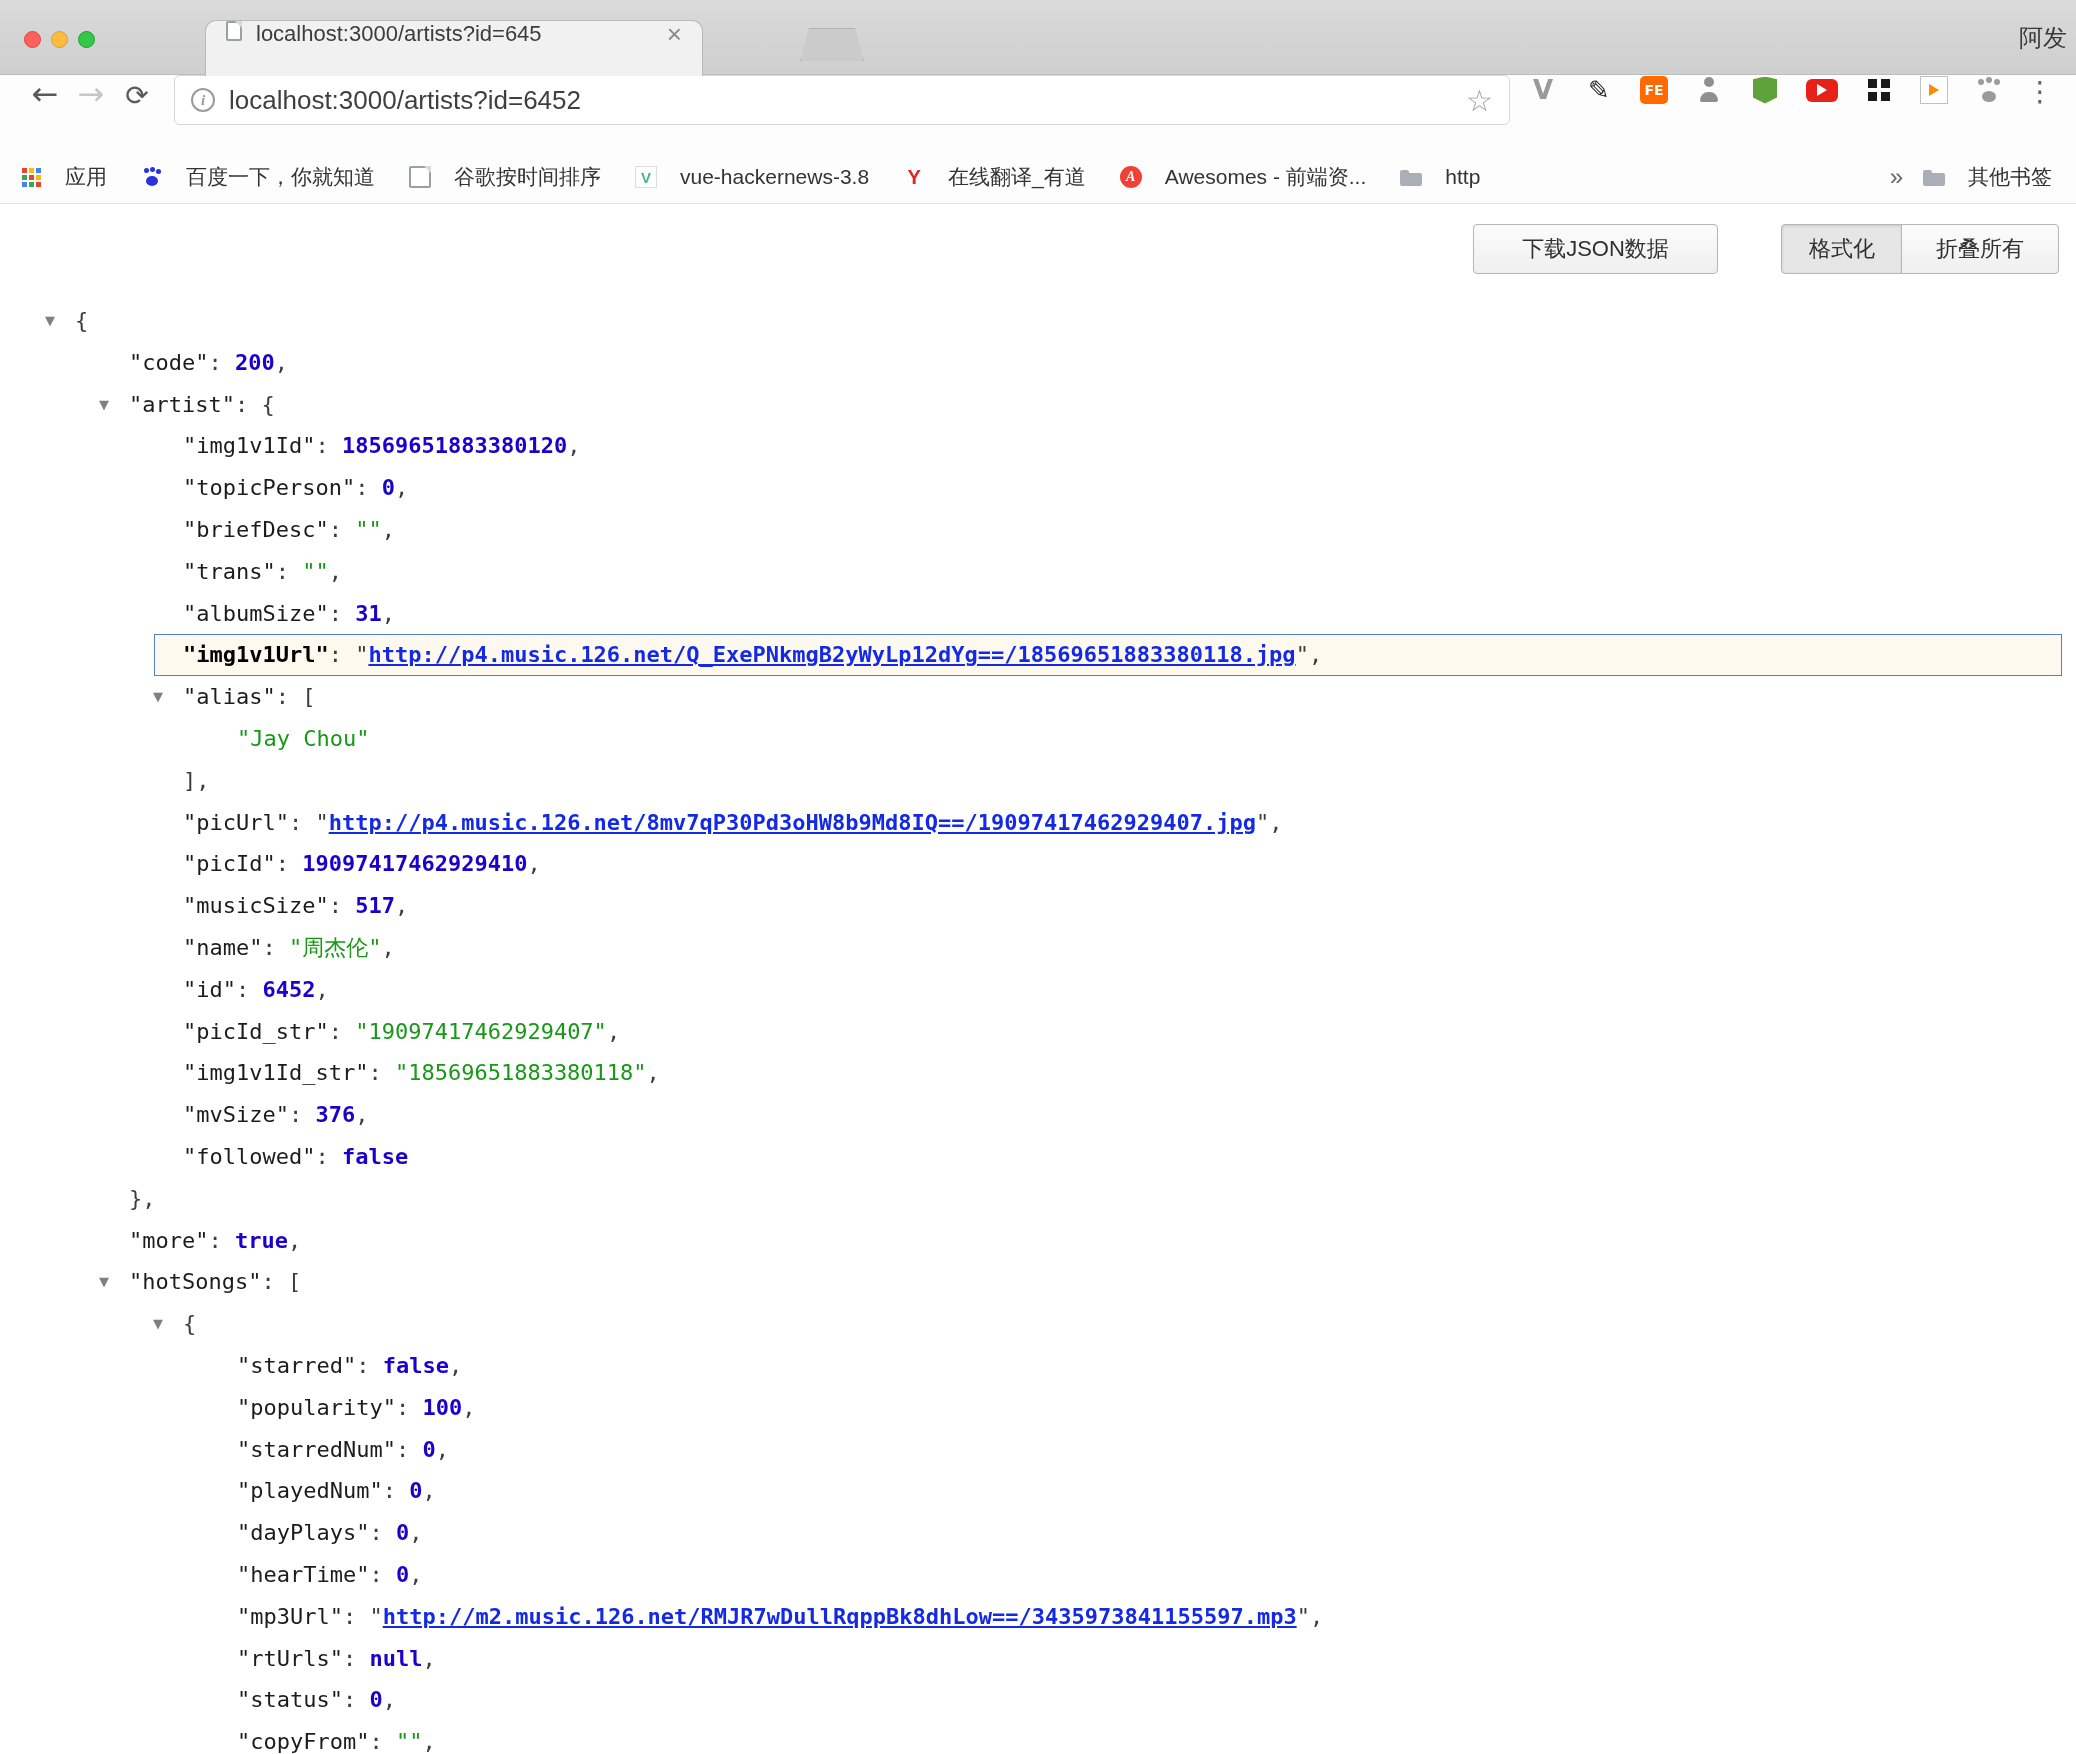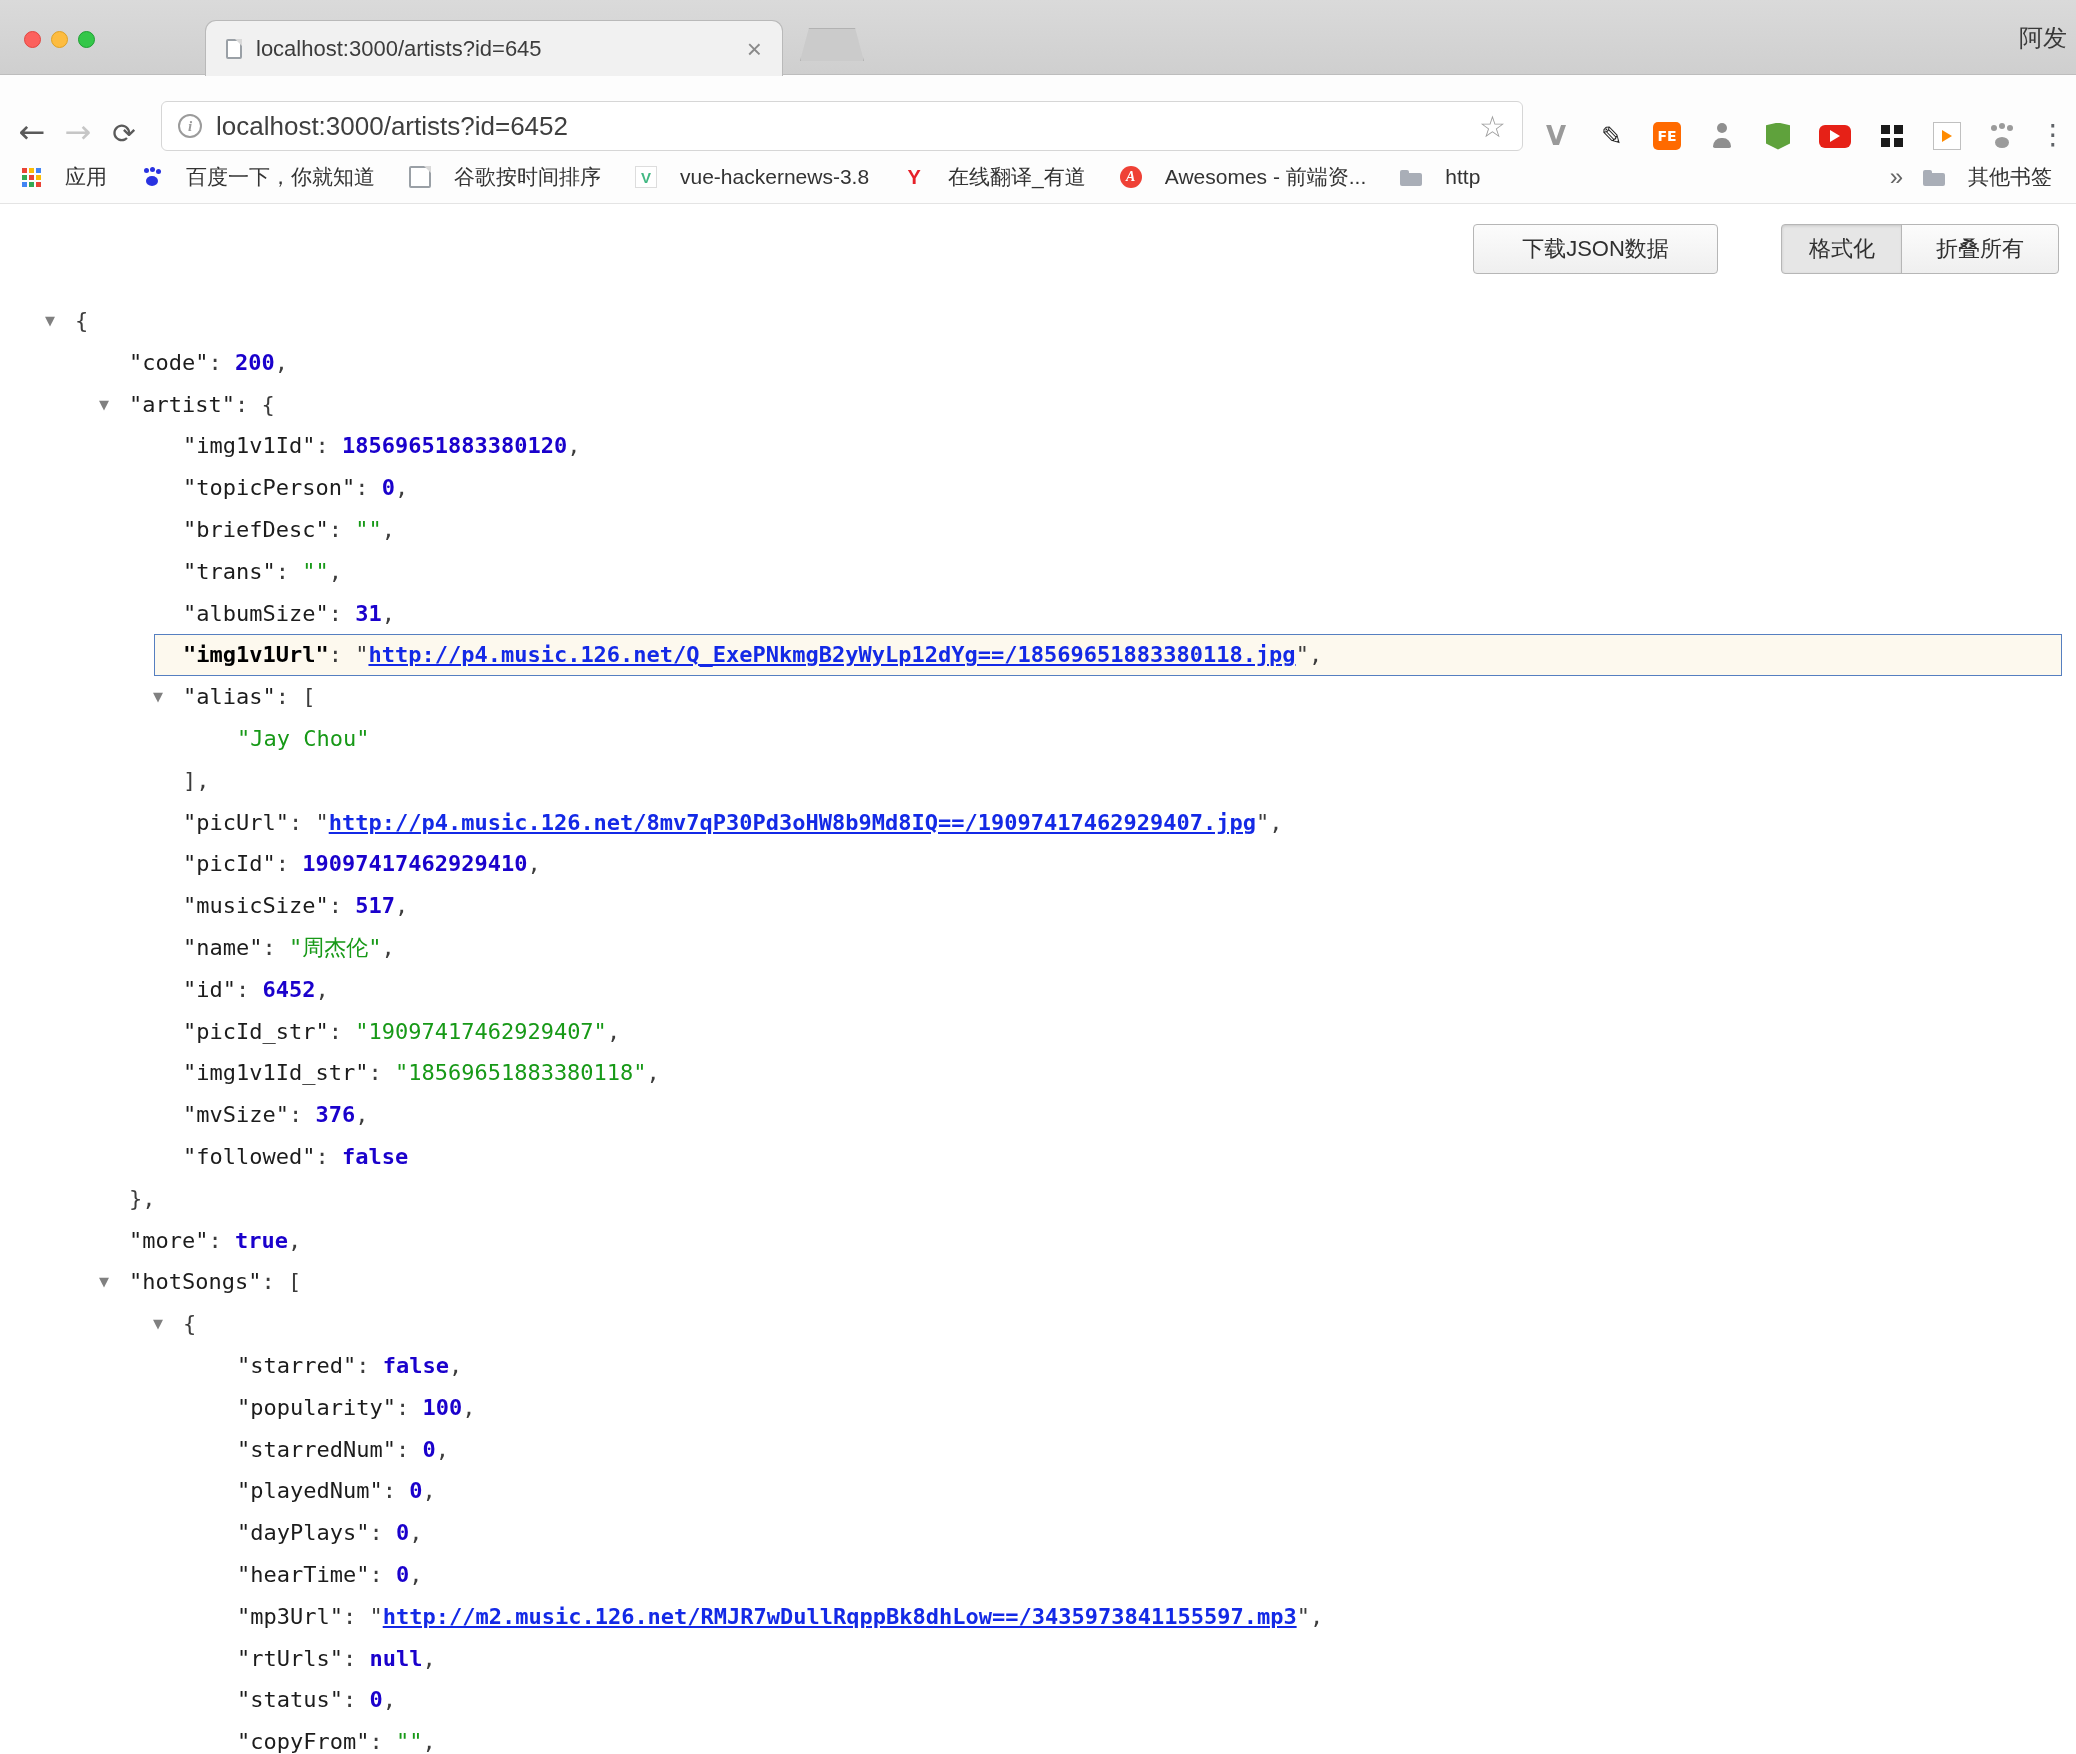--- a/index.html
+++ b/index.html
@@ -11,44 +11,44 @@
   #tabstrip {
     position:relative; height:75px;
     background:linear-gradient(#dadada,#cfcfcf);
     border-bottom:1px solid #bdbdbd;
   }
   .traffic { position:absolute; top:31px; width:17px; height:17px; border-radius:50%; }
   #tl-close { left:24px;  background:#fc615d; border:1px solid #e14640; }
   #tl-min   { left:51px;  background:#fdbc40; border:1px solid #dfa123; }
   #tl-zoom  { left:78px;  background:#34c749; border:1px solid #1f9f33; }
   .tab {
-    position:absolute; left:205px; top:20px; width:578px; height:56px;
+    position:absolute; left:205px; top:20px; width:498px; height:56px;
     background:#f1f1f1; border:1px solid #b9b9b9; border-bottom:none;
-    border-radius:11px 11px 0 0; display:flex; align-items:center;
-    padding:9px 20px; z-index:2;
+    border-radius:11px 11px 0 0; display:flex; 
+    padding:0 20px; z-index:2;
   }
   .tab-title { margin-left:14px; font-size:22px; color:#3c3c3c; flex:1;
     white-space:nowrap; overflow:hidden; }
   .tab-close { font-size:26px; color:#8a8a8a; cursor:pointer; line-height:1; }
   .newtab {
     position:absolute; left:800px; top:28px; width:64px; height:33px;
     background:#cbcbcb; border:1px solid #b2b2b2; border-bottom:none;
     clip-path:polygon(14% 0, 86% 0, 100% 100%, 0 100%);
   }
   .profile-name { position:absolute; right:9px; top:0; height:75px;
     display:flex; align-items:center; font-size:24px; color:#3a3a3a; }
   
   .page-ic { width:16px; height:20px; background:#fff; border:2px solid #9aa0a6;
     border-radius:2px; position:relative; flex:none; }
   .page-ic::before { content:""; position:absolute; right:-2px; top:-2px;
     border-style:solid; border-width:0 7px 7px 0;
     border-color:transparent #d9d9d9 transparent transparent; }
   
-  #navbar { height:76px; background:#fdfdfd; display:flex; align-items:flex-end;
-    padding:0 9px; }
+  #navbar { height:76px; background:#fdfdfd; display:flex; align-items:flex-start;
+    padding:0 22px; }
   .navbtn { font-size:32px; width:46px; text-align:center; flex:none;
     font-family:"DejaVu Sans",sans-serif; cursor:pointer; }
   #back-btn::before    { content:"←"; color:#5a5a5a; }
   #forward-btn::before { content:"→"; color:#c6c6c6; }
   #reload-btn::before  { content:"⟳"; color:#5a5a5a; font-size:28px; }
   #omnibox { flex:1; height:50px; margin:0 18px 0 14px; background:#fff;
     border:1.5px solid #d6d6d6; border-radius:6px; display:flex;
     align-items:center; padding:0 16px; }
   .info-i { width:24px; height:24px; border:2px solid #9b9b9b; border-radius:50%;
     color:#9b9b9b; font-size:15px; font-weight:bold; display:flex;

